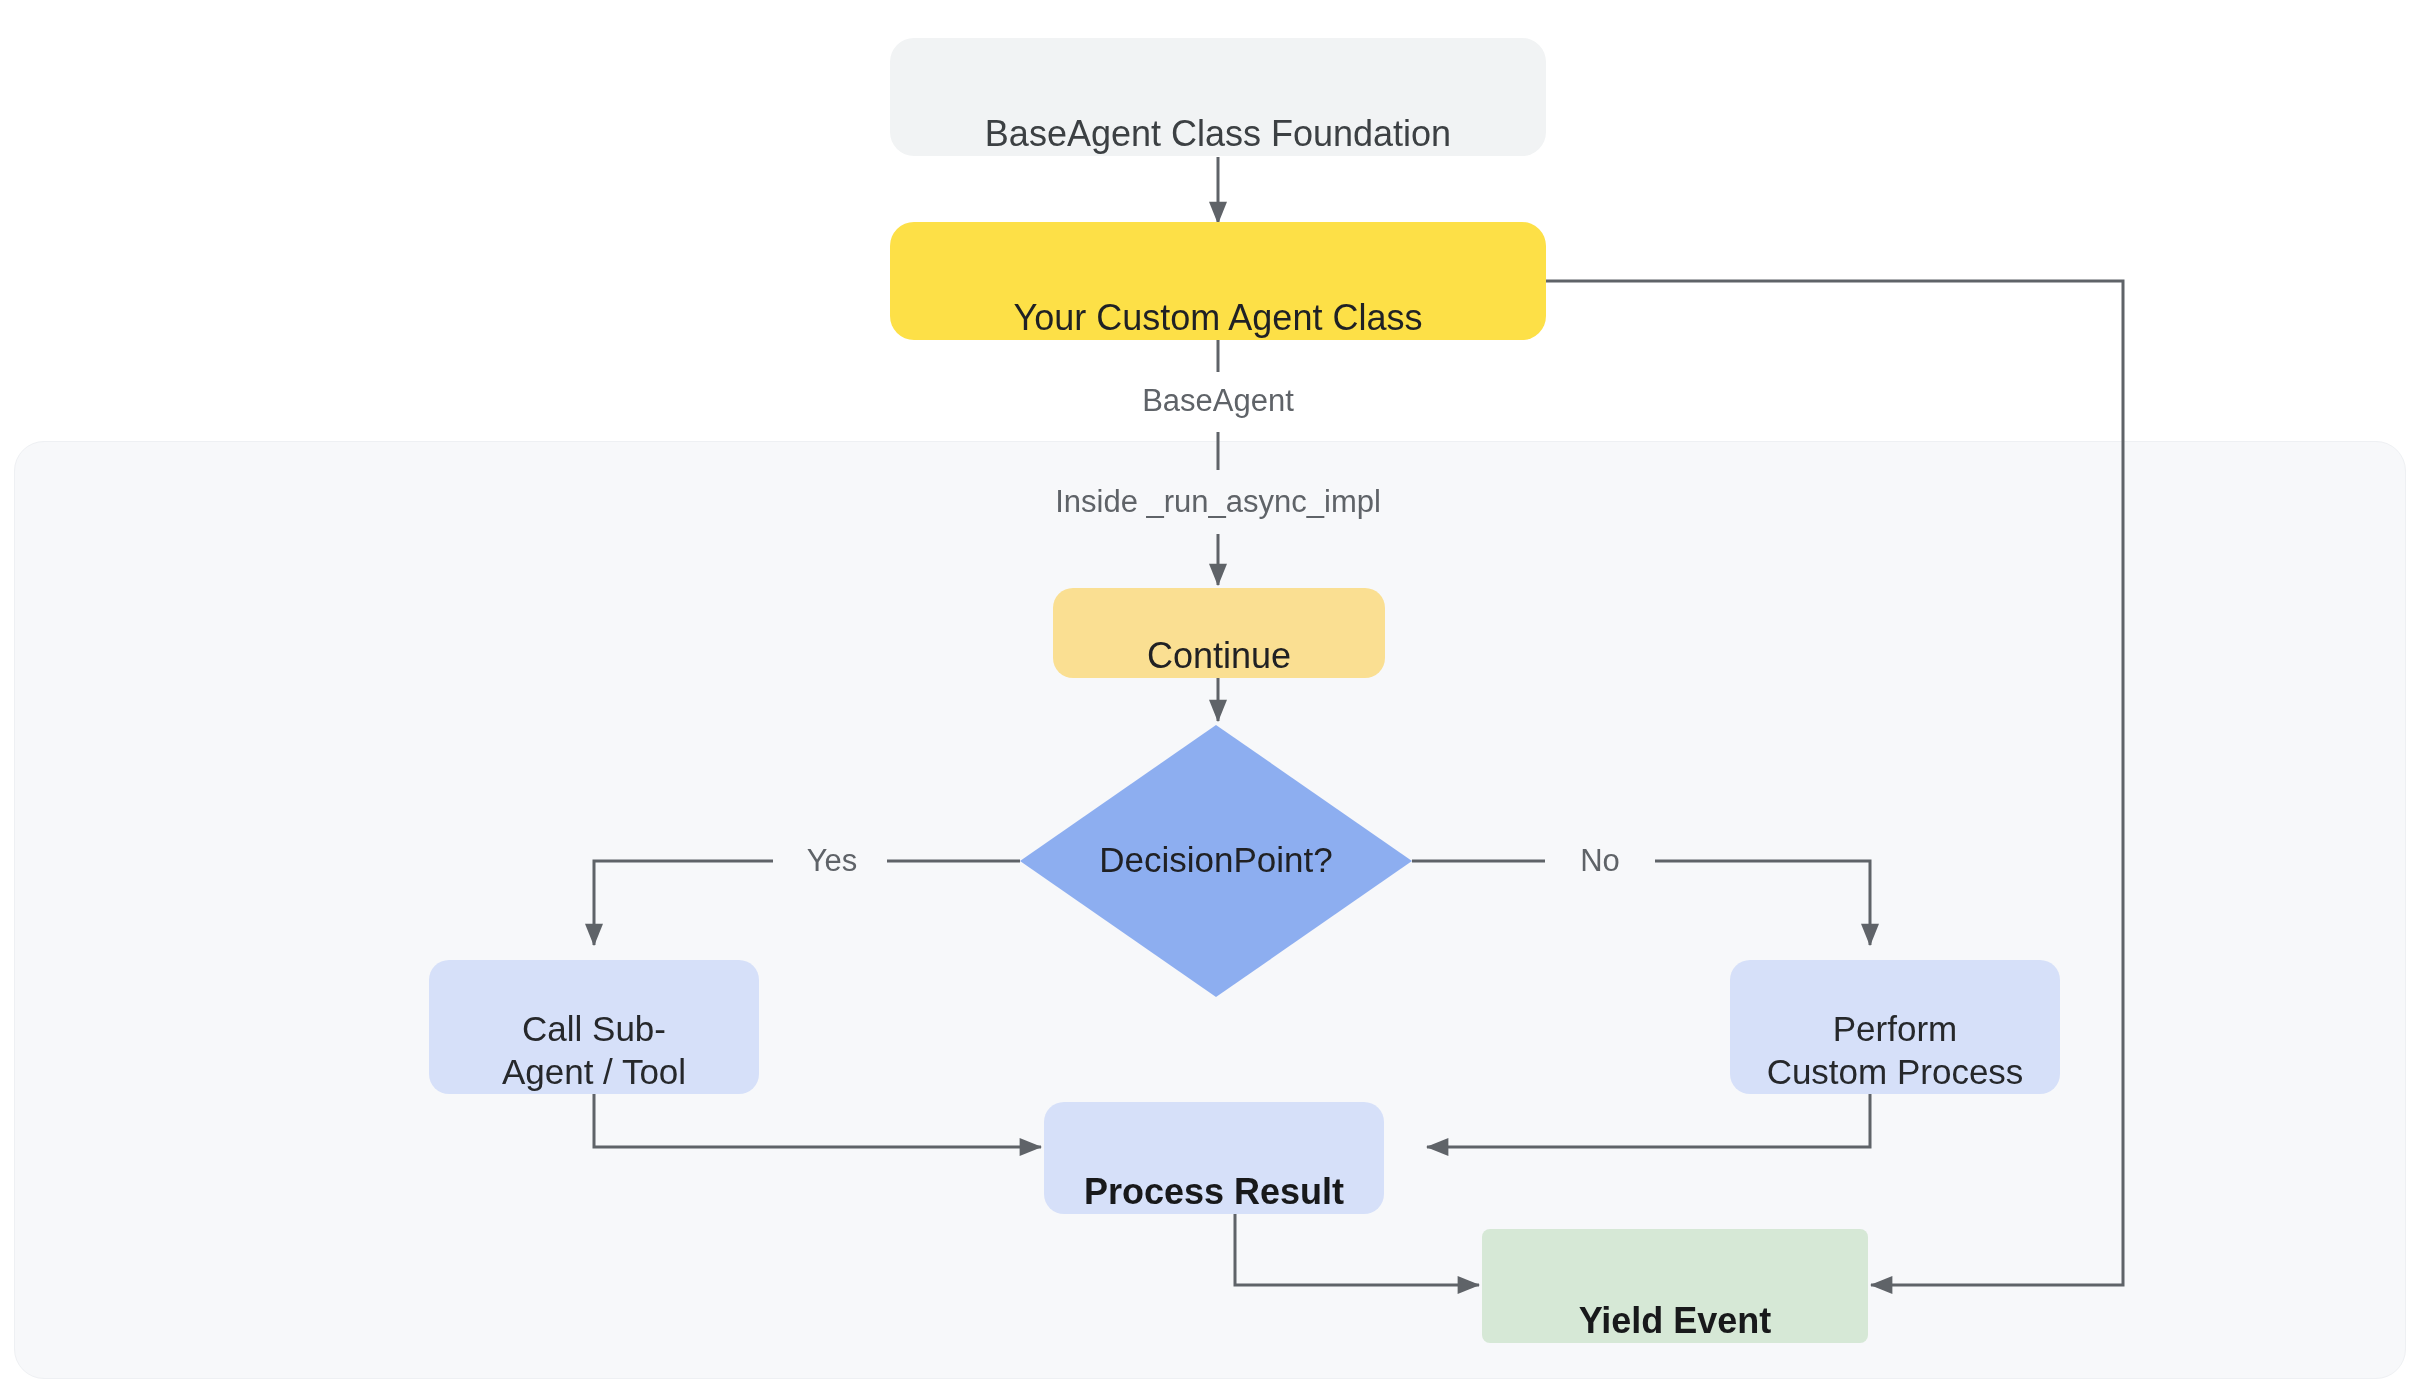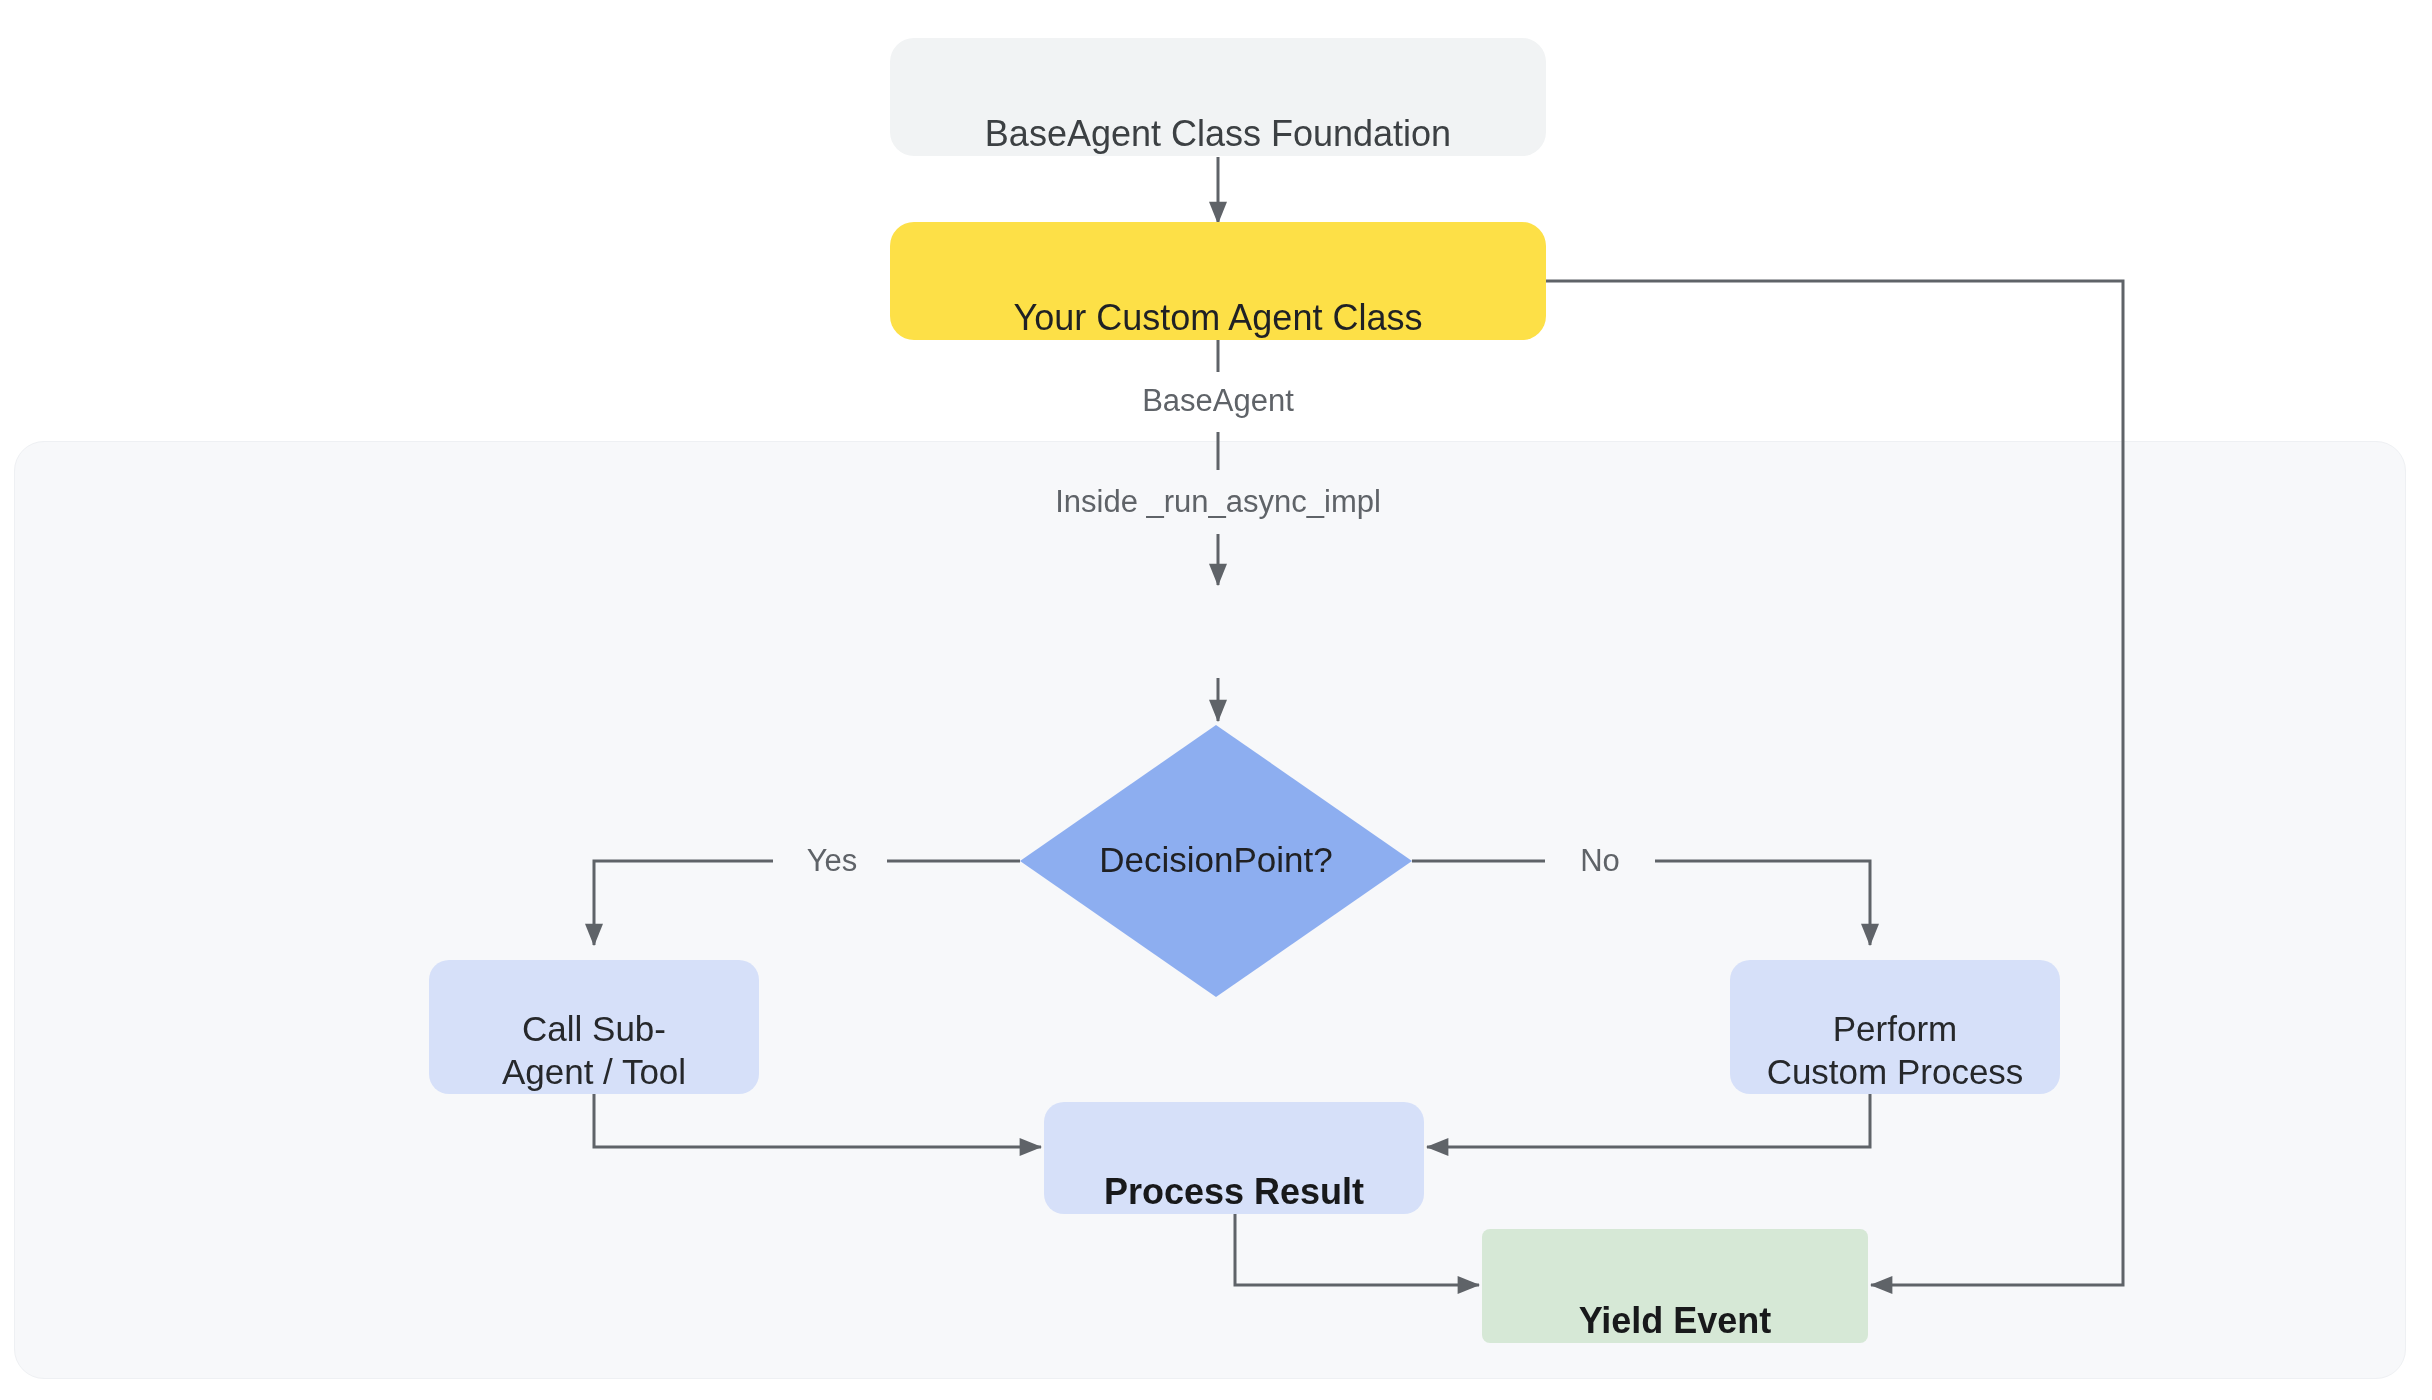--- a/index.html
+++ b/index.html
@@ -117,41 +117,44 @@
   </div>
 
   <div class="node node-cream" style="left:890px; top:222px; width:656px; height:118px;">
     <span>Your Custom Agent Class</span>
   </div>
 
   <div class="edge-label" style="left:1218px; top:401px;">BaseAgent</div>
 
   <div class="edge-label" style="left:1218px; top:502px;">Inside _run_async_impl</div>
 
+  <div class="node node-yellow" style="left:1053px; top:588px; width:332px; height:90px;">
+    <span>Continue</span>
+  </div>
 
   <div class="diamond-label" style="left:1216px; top:859px;">
     <span>Decision</span>
     <span>Point?</span>
   </div>
 
   <div class="edge-label" style="left:832px; top:861px;">Yes</div>
 
   <div class="edge-label" style="left:1600px; top:861px;">No</div>
 
   <div class="node node-blue" style="left:429px; top:948px; width:330px; height:134px;">
     <span>Call Sub-</span>
     <span>Agent / Tool</span>
   </div>
 
   <div class="node node-blue" style="left:1730px; top:948px; width:330px; height:134px;">
     <span>Perform</span>
     <span>Custom Process</span>
   </div>
 
-  <div class="node node-blue node-bold" style="left:1044px; top:1090px; width:380px; height:112px; font-size:36px;">
+  <div class="node node-blue node-bold" style="left:1044px; top:1090px; width:340px; height:112px; font-size:36px;">
     <span>Process Result</span>
   </div>
 
   <div class="node node-green" style="left:1482px; top:1229px; width:386px; height:114px;">
     <span>Yield Event</span>
   </div>
 
 </div>
 
 </body></html>

